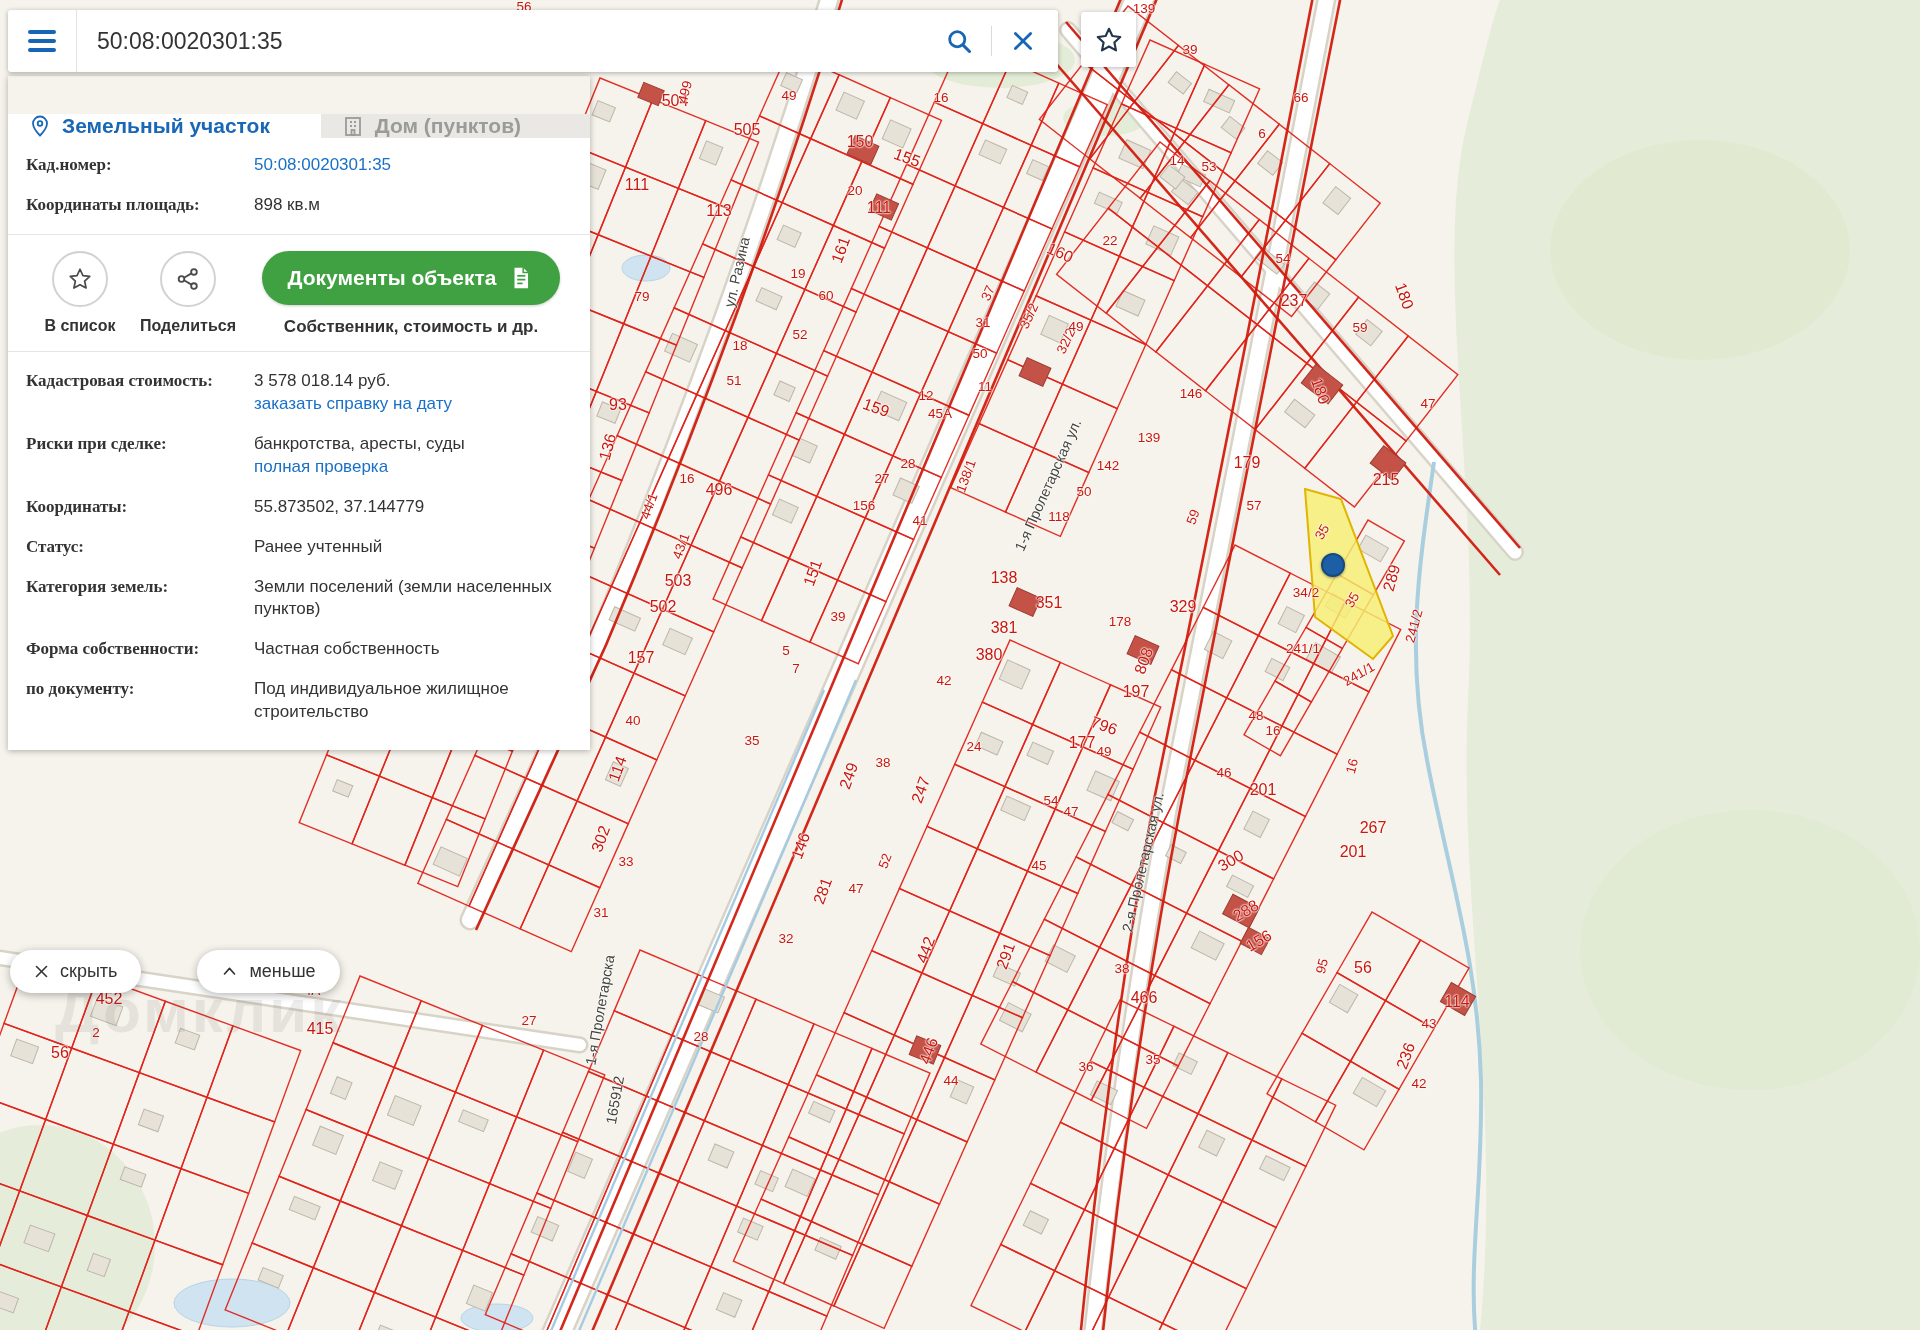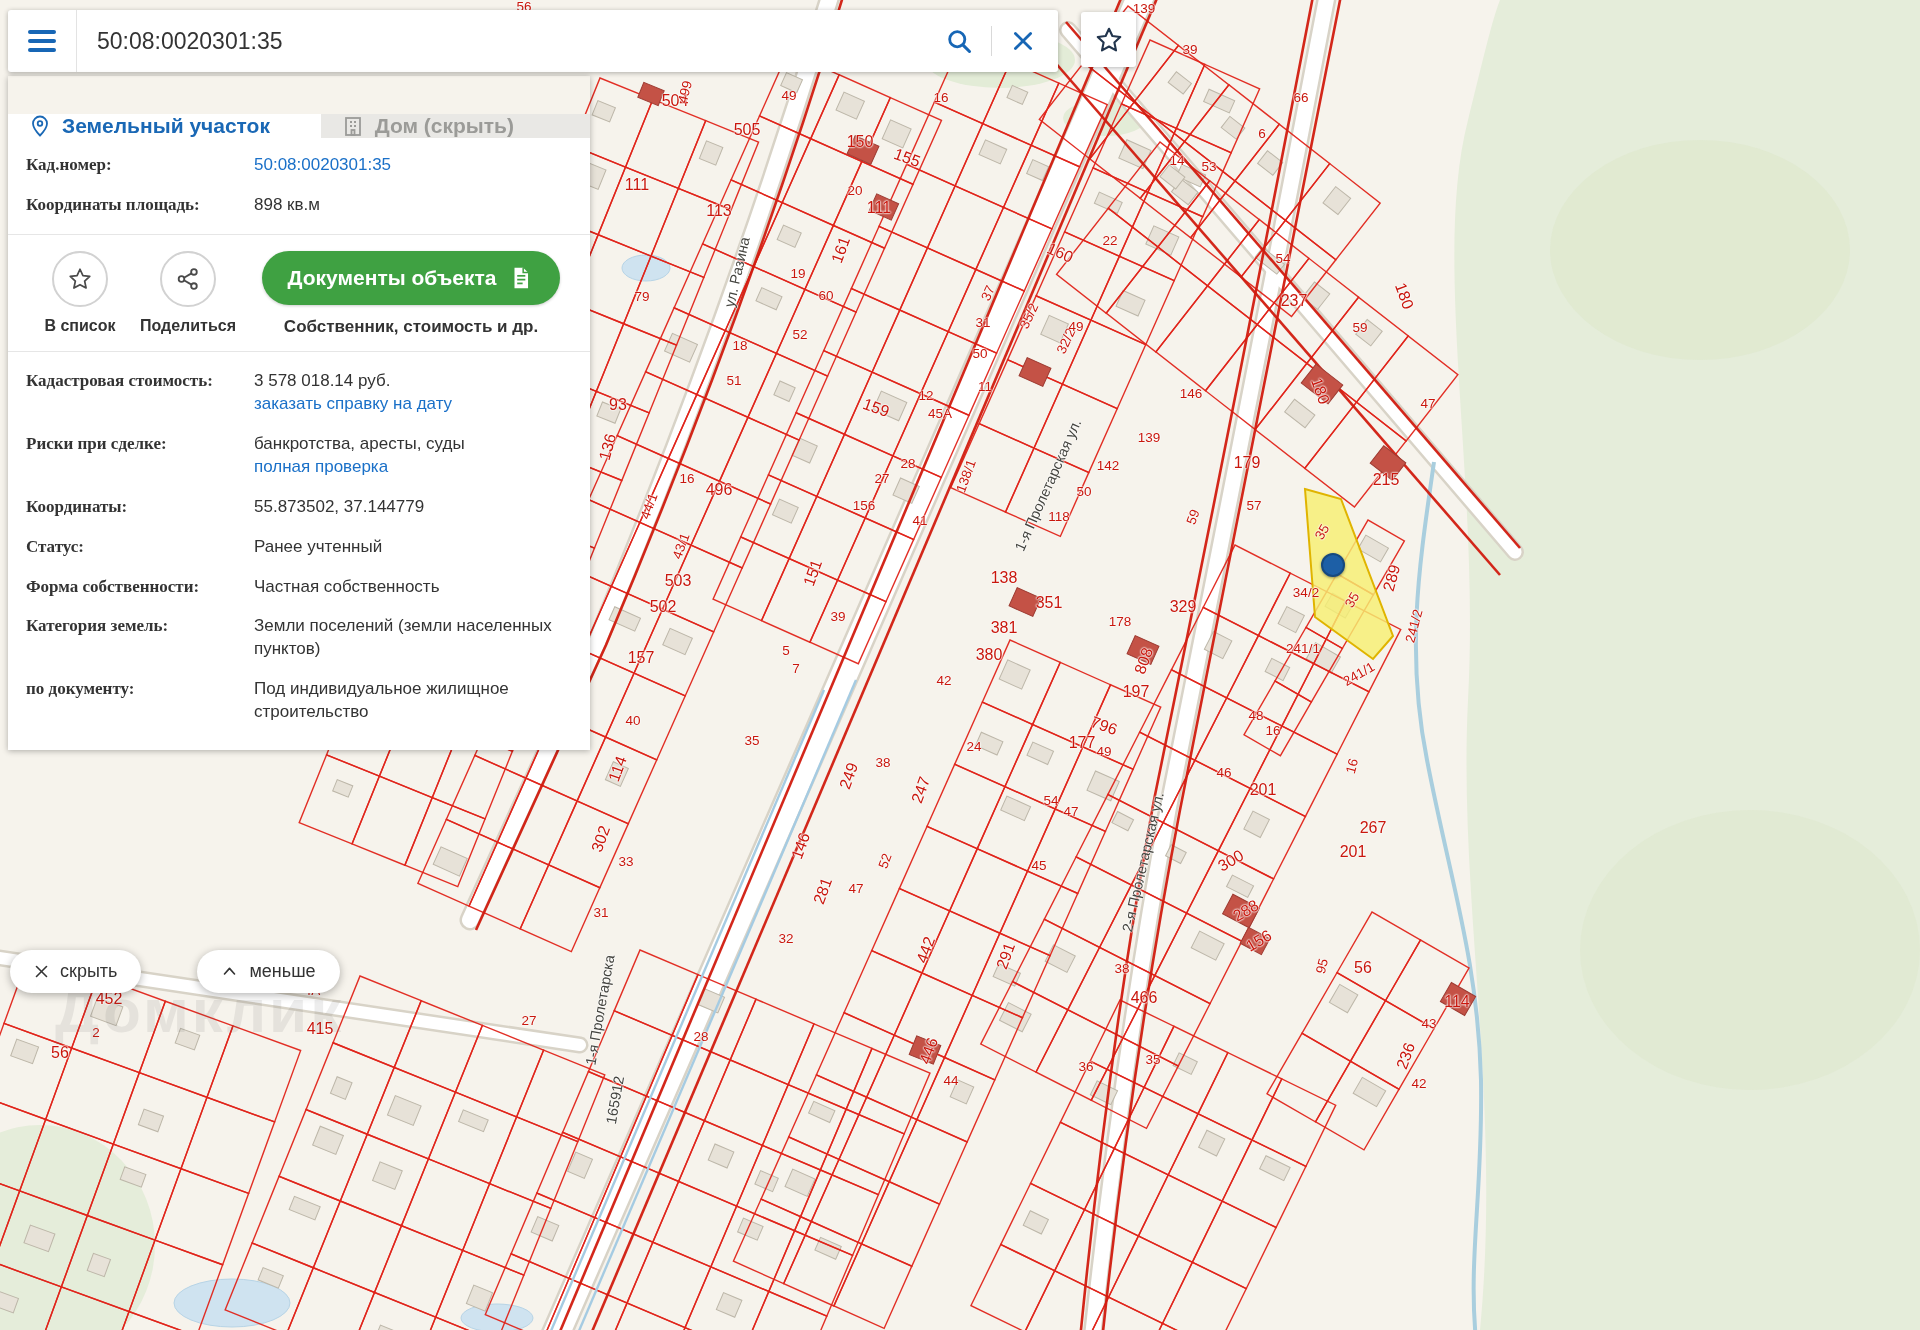--- a/index.html
+++ b/index.html
@@ -757,21 +757,21 @@
       </div>
       <div class="tab inactive">
         <svg width="24" height="24" viewBox="0 0 24 24">
           <rect x="5" y="4" width="14" height="17" fill="none" stroke="#9b9b98" stroke-width="1.8"></rect>
           <line x1="9" y1="8" x2="11" y2="8" stroke="#9b9b98" stroke-width="1.8"></line>
           <line x1="13" y1="8" x2="15" y2="8" stroke="#9b9b98" stroke-width="1.8"></line>
           <line x1="9" y1="12" x2="11" y2="12" stroke="#9b9b98" stroke-width="1.8"></line>
           <line x1="13" y1="12" x2="15" y2="12" stroke="#9b9b98" stroke-width="1.8"></line>
           <rect x="10.5" y="16" width="3" height="5" fill="none" stroke="#9b9b98" stroke-width="1.8"></rect>
         </svg>
-        <span>Дом (скрыть)</span>
+        <span>Дом (пунктов)</span>
       </div>
     </div>
 
     <div class="panel-body">
 
       <div class="row">
         <div class="lbl">Кад.номер:</div>
         <div class="val"><a class="link">50:08:0020301:35</a></div>
       </div>
 
@@ -837,27 +837,27 @@
         <div class="lbl">Координаты:</div>
         <div class="val">55.873502, 37.144779</div>
       </div>
 
       <div class="row">
         <div class="lbl">Статус:</div>
         <div class="val">Ранее учтенный</div>
       </div>
 
       <div class="row">
+        <div class="lbl">Категория земель:</div>
+        <div class="val">Земли поселений (земли населенных пунктов)</div>
+      </div>
+
+      <div class="row">
         <div class="lbl">Форма собственности:</div>
         <div class="val">Частная собственность</div>
-      </div>
-
-      <div class="row">
-        <div class="lbl">Категория земель:</div>
-        <div class="val">Земли поселений (земли населенных пунктов)</div>
       </div>
 
       <div class="row" style="margin-bottom:0">
         <div class="lbl">по документу:</div>
         <div class="val">Под индивидуальное жилищное строительство</div>
       </div>
 
     </div>
   </div>
 

